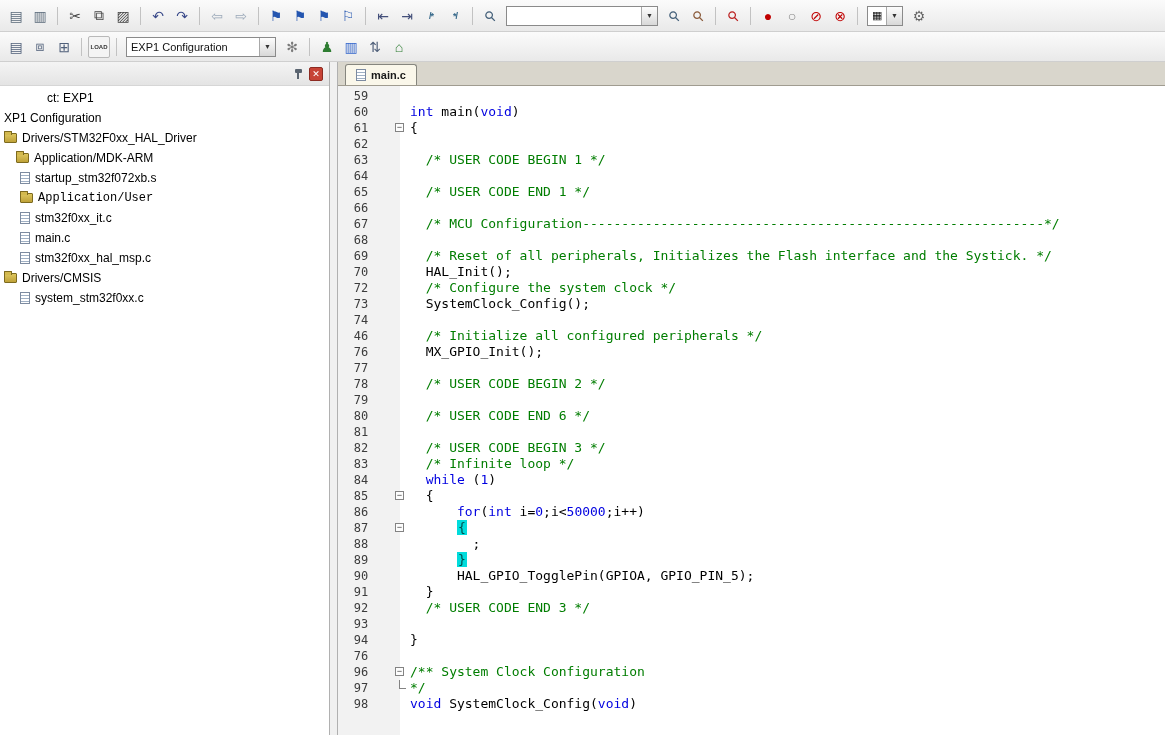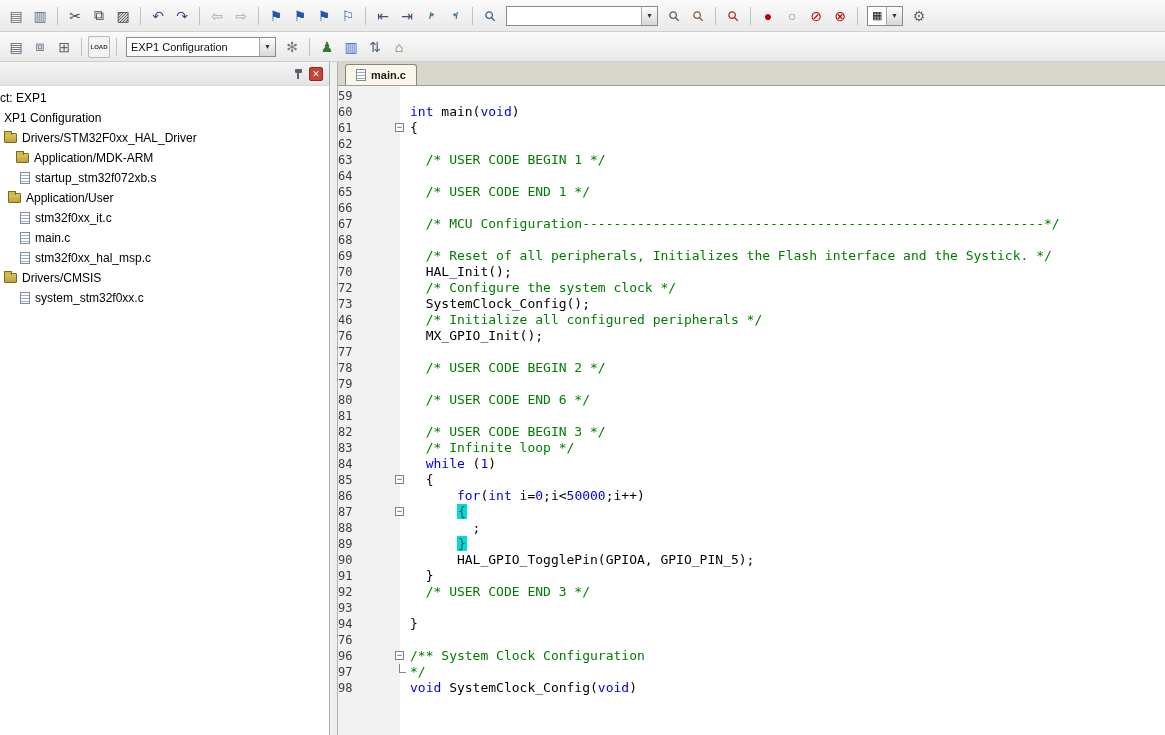--- a/index.html
+++ b/index.html
@@ -28,21 +28,21 @@
   .tlabel{color:#000}
   .folic{width:13px;height:10px;background:linear-gradient(#ddc65e,#bfa238);border:1px solid #7d6a1e;border-radius:1px;position:relative;flex:0 0 auto}
   .folic::before{content:'';position:absolute;top:-3px;left:-1px;width:6px;height:3px;background:#d3b94e;border:1px solid #7d6a1e;border-bottom:none;border-radius:1px 1px 0 0}
   .fic{width:10px;height:12px;background:#fff;border:1px solid #7d8ba0;flex:0 0 auto;background-image:linear-gradient(to bottom,transparent 2px,#9fb0c4 2px,#9fb0c4 3px,transparent 3px,transparent 5px,#9fb0c4 5px,#9fb0c4 6px,transparent 6px,transparent 8px,#9fb0c4 8px,#9fb0c4 9px,transparent 9px)}
   .splitter{width:7px;background:#f0f0f0;cursor:col-resize}
   .editor{flex:1;display:flex;flex-direction:column;background:#fff;border-left:1px solid #b0b0b0;min-width:0}
   .tabbar{height:24px;background:#d9d6cc;display:flex;align-items:flex-end;padding-left:7px;border-bottom:1px solid #a09c90}
   .tab{height:21px;background:#faf7ea;border:1px solid #86867e;border-bottom:none;border-radius:3px 3px 0 0;display:flex;align-items:center;gap:5px;padding:0 10px;font-size:11px;font-weight:bold;color:#1a1a1a}
   .codewrap{flex:1;overflow:hidden;font-family:"DejaVu Sans Mono",monospace;font-size:13px;line-height:16px;background:linear-gradient(to right,#f2f2f2 62px,#fff 62px);padding-top:2px}
   .ln{display:flex;height:16px;white-space:pre}
-  .num{width:54px;padding-right:8px;text-align:left;color:#3c3c3c;flex:0 0 auto;font-size:12px}
+  .num{width:54px;padding-right:8px;text-align:center;color:#3c3c3c;flex:0 0 auto;font-size:12px}
   .fold{width:18px;flex:0 0 auto;position:relative}
   .fm{display:block;width:9px;height:9px;border:1px solid #838383;background:#fdfdfd;font-size:9px;line-height:7px;text-align:center;color:#333;margin:3px 0 0 3px;font-family:"Liberation Sans",sans-serif}
   .fe{display:block;width:7px;height:9px;border-left:1px solid #838383;border-bottom:1px solid #838383;margin-left:7px}
   .txt{white-space:pre}
   .tk-p{color:#000}
   .tk-k{color:var(--kw,#0000e0)}
   .tk-c{color:var(--cmt,#007d00)}
   .tk-n{color:var(--num,#0000e0)}
   .tk-h{background:var(--hlbg,#00dcdc);color:var(--hlfg,#004b4b);padding:0 1px}
 </style>
@@ -116,39 +116,39 @@
   <div class="main">
     <div class="panel">
       <div class="panel-head">
         <span class="pin">
             <span class="pin-head"></span>
             <span class="pin-needle"></span>
           </span>
         <span class="closebtn">✕</span>
       </div>
       <div class="tree" id="tree">
-          <div class="trow" style="padding-left: 0;">
+          <div class="trow" style="padding-left: 0; margin-left: 47px;">
             <span class="tlabel">ct: EXP1</span>
           </div>
           <div class="trow" style="padding-left: 4px;">
             <span class="tlabel">XP1 Configuration</span>
           </div>
           <div class="trow" style="padding-left: 4px;">
             <span class="folic"></span>
             <span class="tlabel">Drivers/STM32F0xx_HAL_Driver</span>
           </div>
           <div class="trow" style="padding-left: 16px;">
             <span class="folic"></span>
             <span class="tlabel">Application/MDK-ARM</span>
           </div>
           <div class="trow" style="padding-left: 20px;">
             <span class="fic"></span>
             <span class="tlabel">startup_stm32f072xb.s</span>
           </div>
-          <div class="trow" style="padding-left: 8px;">
+          <div class="trow" style="padding-left: 20px; font-family: Liberation Mono, monospace;">
             <span class="folic"></span>
             <span class="tlabel">Application/User</span>
           </div>
           <div class="trow" style="padding-left: 20px;">
             <span class="fic"></span>
             <span class="tlabel">stm32f0xx_it.c</span>
           </div>
           <div class="trow" style="padding-left: 20px;">
             <span class="fic"></span>
             <span class="tlabel">main.c</span>
@@ -183,20 +183,21 @@
           <div class="ln"><span class="num">63</span><span class="fold"></span><span class="txt"><span class="tk-p">  </span><span class="tk-c">/* USER CODE BEGIN 1 */</span></span></div>
           <div class="ln"><span class="num">64</span><span class="fold"></span><span class="txt"></span></div>
           <div class="ln"><span class="num">65</span><span class="fold"></span><span class="txt"><span class="tk-p">  </span><span class="tk-c">/* USER CODE END 1 */</span></span></div>
           <div class="ln"><span class="num">66</span><span class="fold"></span><span class="txt"></span></div>
           <div class="ln"><span class="num">67</span><span class="fold"></span><span class="txt"><span class="tk-p">  </span><span class="tk-c">/* MCU Configuration-----------------------------------------------------------*/</span></span></div>
           <div class="ln"><span class="num">68</span><span class="fold"></span><span class="txt"></span></div>
           <div class="ln"><span class="num">69</span><span class="fold"></span><span class="txt"><span class="tk-p">  </span><span class="tk-c">/* Reset of all peripherals, Initializes the Flash interface and the Systick. */</span></span></div>
           <div class="ln"><span class="num">70</span><span class="fold"></span><span class="txt"><span class="tk-p">  HAL_Init();</span></span></div>
           <div class="ln"><span class="num">72</span><span class="fold"></span><span class="txt"><span class="tk-p">  </span><span class="tk-c">/* Configure the system clock */</span></span></div>
           <div class="ln"><span class="num">73</span><span class="fold"></span><span class="txt"><span class="tk-p">  SystemClock_Config();</span></span></div>
+          <div class="ln"><span class="num">74</span><span class="fold"></span><span class="txt"></span></div>
           <div class="ln"><span class="num">46</span><span class="fold"></span><span class="txt"><span class="tk-p">  </span><span class="tk-c">/* Initialize all configured peripherals */</span></span></div>
           <div class="ln"><span class="num">76</span><span class="fold"></span><span class="txt"><span class="tk-p">  MX_GPIO_Init();</span></span></div>
           <div class="ln"><span class="num">77</span><span class="fold"></span><span class="txt"></span></div>
           <div class="ln"><span class="num">78</span><span class="fold"></span><span class="txt"><span class="tk-p">  </span><span class="tk-c">/* USER CODE BEGIN 2 */</span></span></div>
           <div class="ln"><span class="num">79</span><span class="fold"></span><span class="txt"></span></div>
           <div class="ln"><span class="num">80</span><span class="fold"></span><span class="txt"><span class="tk-p">  </span><span class="tk-c">/* USER CODE END 6 */</span></span></div>
           <div class="ln"><span class="num">81</span><span class="fold"></span><span class="txt"></span></div>
           <div class="ln"><span class="num">82</span><span class="fold"></span><span class="txt"><span class="tk-p">  </span><span class="tk-c">/* USER CODE BEGIN 3 */</span></span></div>
           <div class="ln"><span class="num">83</span><span class="fold"></span><span class="txt"><span class="tk-p">  </span><span class="tk-c">/* Infinite loop */</span></span></div>
           <div class="ln"><span class="num">84</span><span class="fold"></span><span class="txt"><span class="tk-p">  </span><span class="tk-k">while</span><span class="tk-p"> (</span><span class="tk-n">1</span><span class="tk-p">)</span></span></div>

